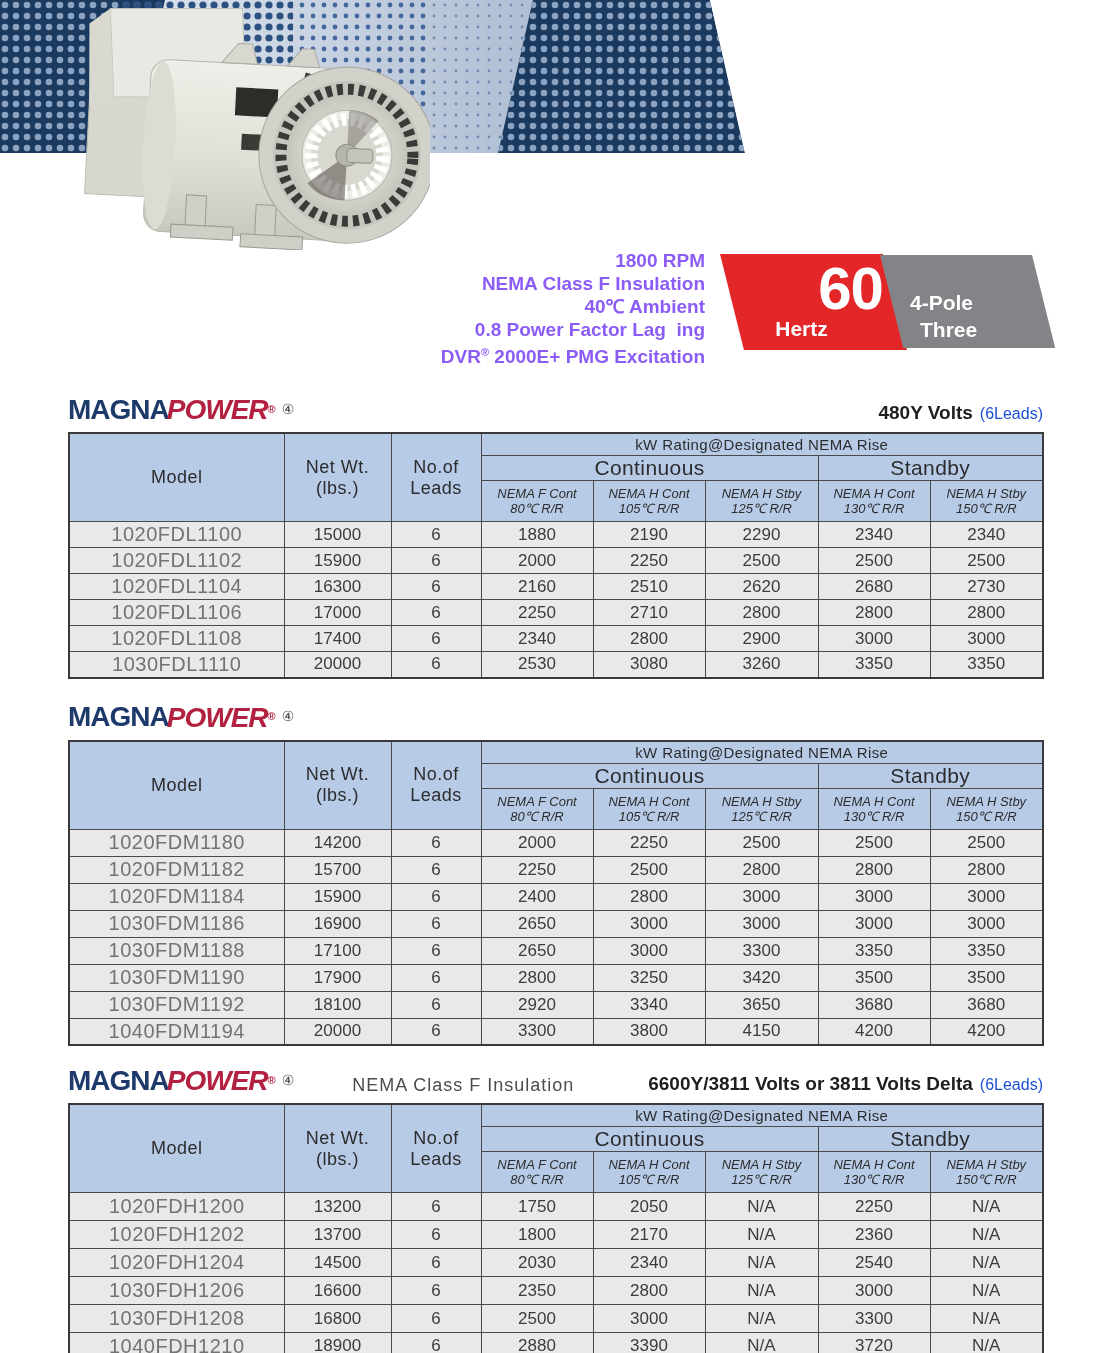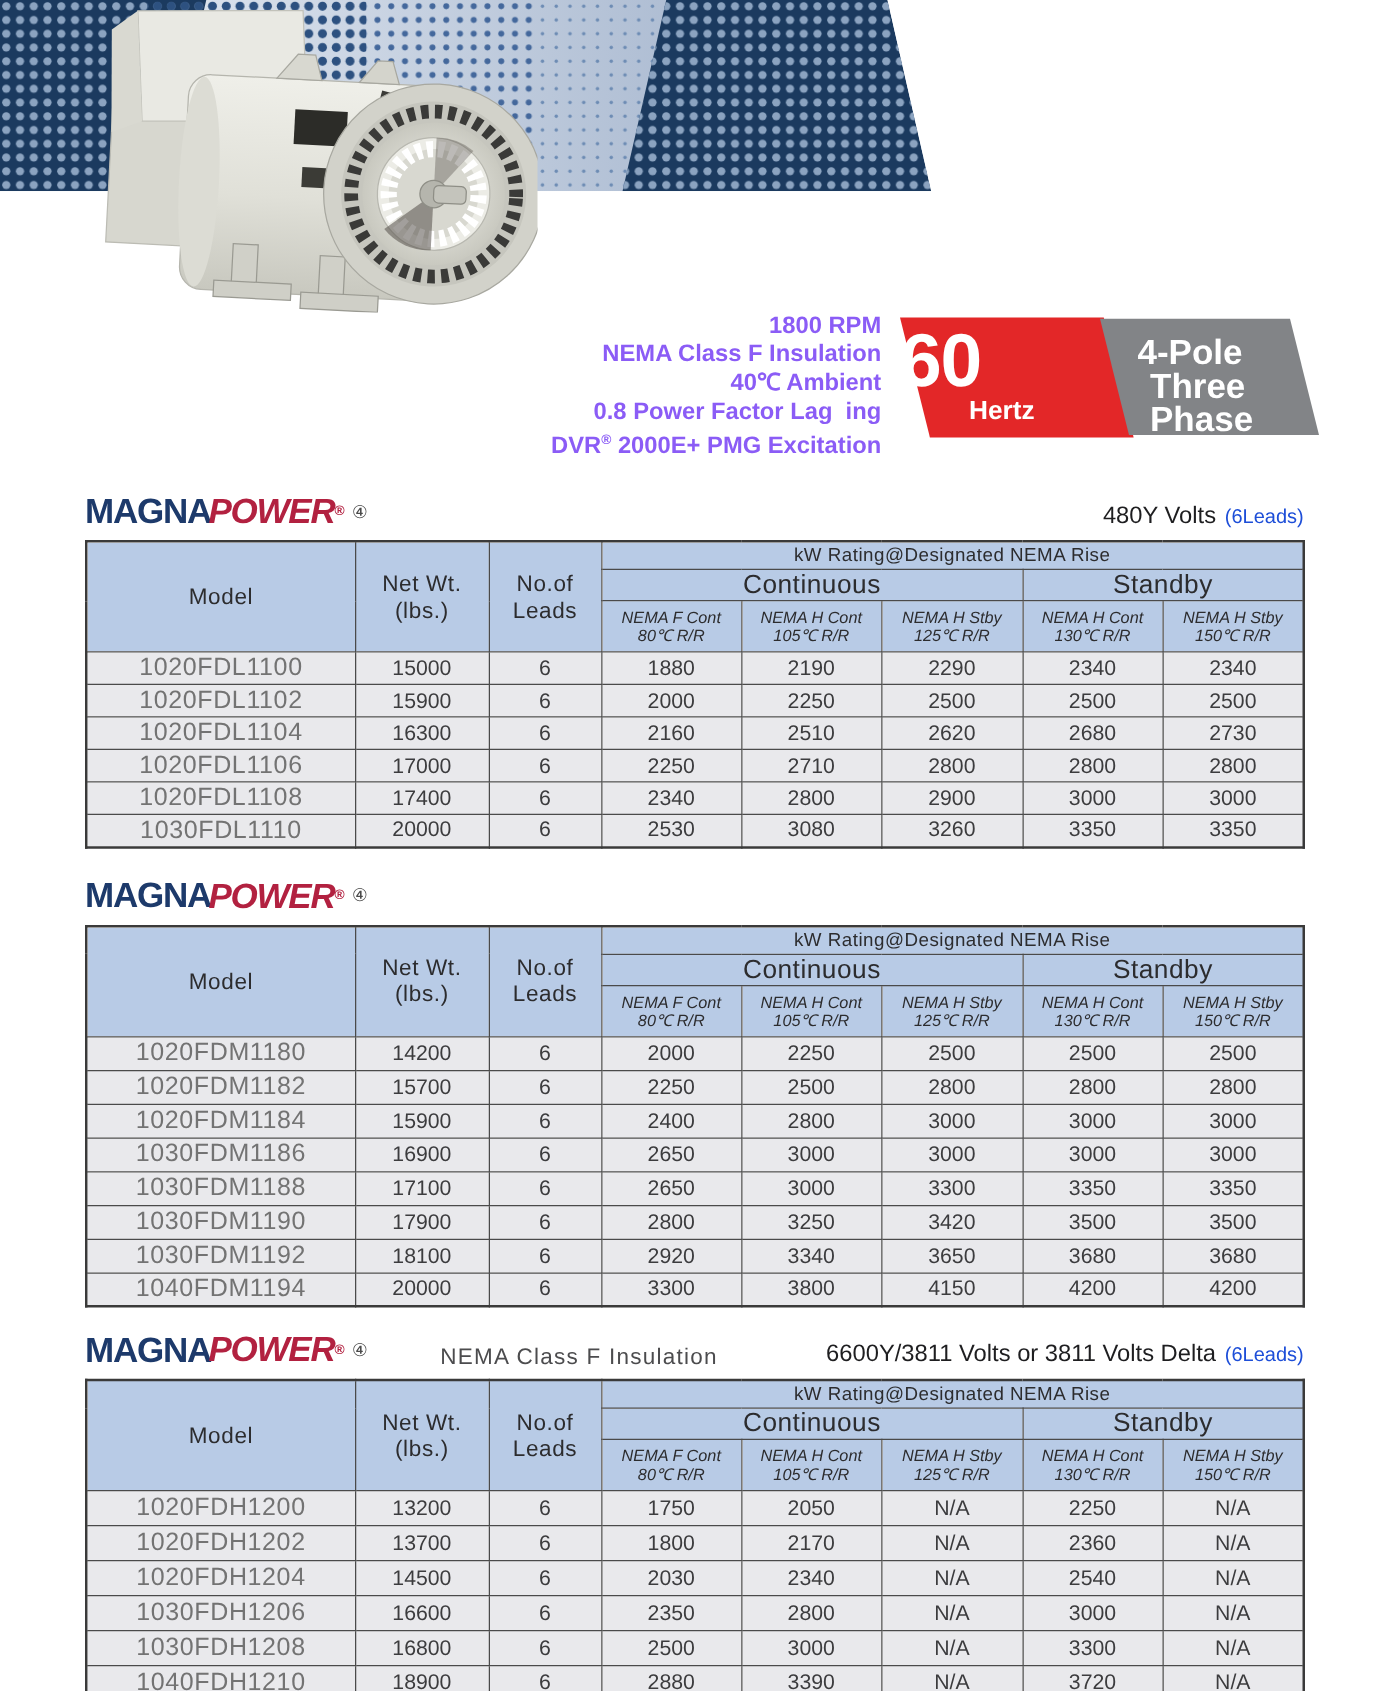--- a/index.html
+++ b/index.html
@@ -14,43 +14,43 @@
   .specs{position:absolute;left:300px;top:249px;width:405px;text-align:right;
          color:#8b5cf6;font-weight:bold;font-size:19px;line-height:23px;}
   .spec-line{white-space:pre;}
   .specs sup{font-size:11px;}
 
   
   .ribbon{position:absolute;}
   .ribbon-bg{position:absolute;inset:0;transform:skewX(14deg);transform-origin:0 0;}
   .ribbon-hz{left:720px;top:254px;width:163px;height:96px;}
   .ribbon-hz .ribbon-bg{background:#e32728;}
-  .hz-value{position:relative;text-align:left;color:#fff;font-weight:bold;
+  .hz-value{position:relative;text-align:right;color:#fff;font-weight:bold;
             font-size:60px;line-height:58px;padding-top:6px;letter-spacing:-1px;}
   .hz-unit{position:relative;text-align:center;color:#fff;font-weight:bold;font-size:21px;line-height:22px;}
   .ribbon-pole{left:880px;top:255px;width:152px;height:93px;}
   .ribbon-pole .ribbon-bg{background:#828487;}
-  .pole-text{position:relative;color:#fff;font-weight:bold;font-size:28px;line-height:27px;
-             padding:13px 0 0 30px;}
+  .pole-text{position:relative;color:#fff;font-weight:bold;font-size:21px;line-height:27px;
+             padding:13px 0 0 30px;margin-top:21px;}
   .pole-text .l2{padding-left:10px;}
 
   
   .sections{position:absolute;left:68px;top:393px;width:975px;}
   .section{margin:0;}
   .section + .section{margin-top:22px;}
   .sec3{margin-top:18px !important;}
   .sec-head{display:flex;align-items:flex-end;height:34px;margin-bottom:5px;justify-content:space-between;}
   .logo{white-space:nowrap;line-height:26px;}
   .logo .magna{color:#1d3a6b;font-weight:bold;font-size:28px;letter-spacing:-1px;}
   .logo .power{color:#b22140;font-weight:bold;font-style:italic;font-size:28px;letter-spacing:-1px;margin-left:-2px;}
   .logo .reg{color:#b22140;font-size:11px;vertical-align:super;font-weight:bold;}
   .logo .mark4{color:#4a4a4a;font-size:14px;vertical-align:top;margin-left:6px;font-weight:normal;}
   .mid-note{margin-left:58px;font-size:18px;color:#4c4c4e;letter-spacing:1px;line-height:22px;padding-bottom:2px;}
   .sec-title{margin-left:auto;line-height:22px;padding-bottom:2px;white-space:pre;}
-  .sec-title .t-bold{font-weight:normal;font-size:19px;color:#1e1e20;letter-spacing:0px;}
+  .sec-title .t-bold{font-weight:bold;font-size:19px;color:#1e1e20;letter-spacing:0px;}
   .sec-title .t-note{font-size:16px;color:#1d4ed8;margin-left:7px;}
 
   
   table.ratings{border-collapse:collapse;table-layout:fixed;width:975px;
                 border:2.5px solid #3a3a3a;}
   table.ratings th,table.ratings td{border:1.5px solid #4a4a4a;text-align:center;
                 padding:0;overflow:hidden;}
   table.ratings thead th{background:#b8cbe6;color:#2c2c2e;font-weight:normal;}
   th.h-big{font-size:18px;letter-spacing:.5px;color:#2f2f31;}
   th.kw-title{font-weight:bold;font-size:15px;height:21px;letter-spacing:.4px;}

